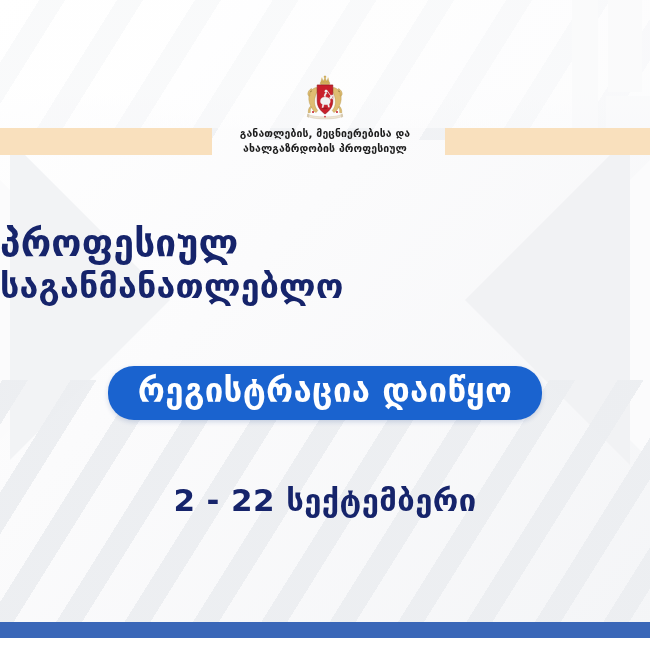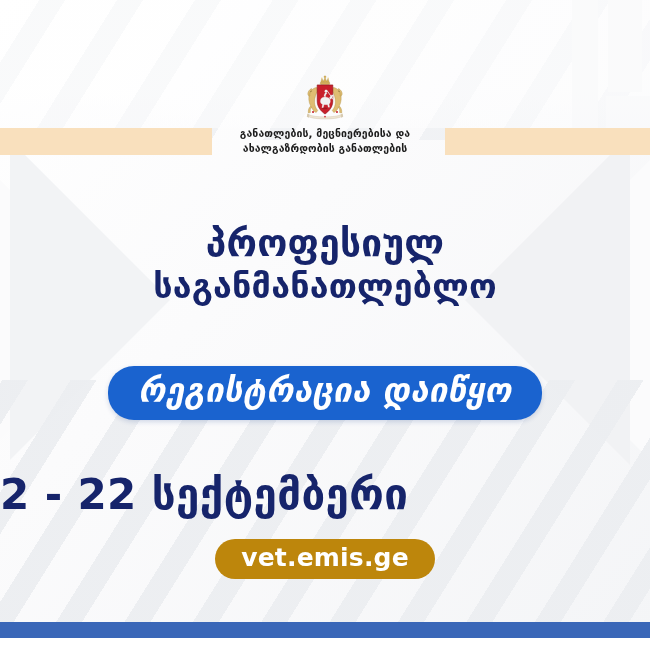--- a/index.html
+++ b/index.html
@@ -159,63 +159,62 @@
     line-height: 1.42;
     color: #1c1c1c;
     letter-spacing: .1px;
   }
 
   
   .headline {
     position: absolute;
     left: 0; right: 0;
     top: 222px;
-    text-align: center;
     color: #16246b;
     font-family: "DejaVu Sans", "Liberation Sans", sans-serif;
     font-weight: 700;
     font-size: 37px;
     line-height: 1.18;
     letter-spacing: .2px;
   }
   .headline .ln { display: block; }
   .headline .ln2 { font-size: 34px; }
 
   
   .pill-row {
     position: absolute;
     left: 0; right: 0;
     top: 366px;
     display: flex;
     justify-content: center;
-    font-style: italic;
   }
   .pill-blue {
     background: #1a63cf;
     color: #ffffff;
     border-radius: 26px;
     padding: 8px 30px 11px 30px;
     font-family: "DejaVu Sans", "Liberation Sans", sans-serif;
     font-weight: 700;
     font-size: 33px;
     line-height: 1.05;
     letter-spacing: .3px;
     white-space: nowrap;
     box-shadow: 0 2px 5px rgba(20,60,140,0.18);
   }
 
   
   .date-line {
     position: absolute;
     left: 0; right: 0;
-    top: 470px;
+    top: 482px;
+    text-align: center;
     color: #16246b;
     font-family: "DejaVu Sans", "Liberation Sans", sans-serif;
     font-weight: 700;
-    font-size: 42px;
+    font-size: 31px;
     letter-spacing: .4px;
     white-space: nowrap;
   }
 
   
   .url-row {
     position: absolute;
     left: 0; right: 0;
     top: 539px;
     display: flex;
@@ -321,33 +320,30 @@
       </g>
 
       <circle cx="27" cy="73" r="2" fill="#c8202b"></circle>
       <circle cx="73" cy="73" r="2" fill="#c8202b"></circle>
       <circle cx="50" cy="82" r="1.6" fill="#c8202b"></circle>
     </svg>
   </div>
 
   <div class="ministry">
     <div>განათლების, მეცნიერებისა და</div>
-    <div>ახალგაზრდობის განათლების</div>
+    <div>ახალგაზრდობის პროფესიულ</div>
   </div>
 
   <div class="headline">
     <span class="ln ln1">პროფესიულ</span>
     <span class="ln ln2">საგანმანათლებლო</span>
   </div>
 
   <div class="pill-row">
     <span class="pill-blue">რეგისტრაცია დაიწყო</span>
   </div>
 
   <div class="date-line">2 - 22 სექტემბერი</div>
 
-  <div class="url-row">
-    <span class="pill-gold">vet.emis.ge</span>
-  </div>
 
   <div class="bottom-bar"></div>
 
 </div>
 
 </body></html>

